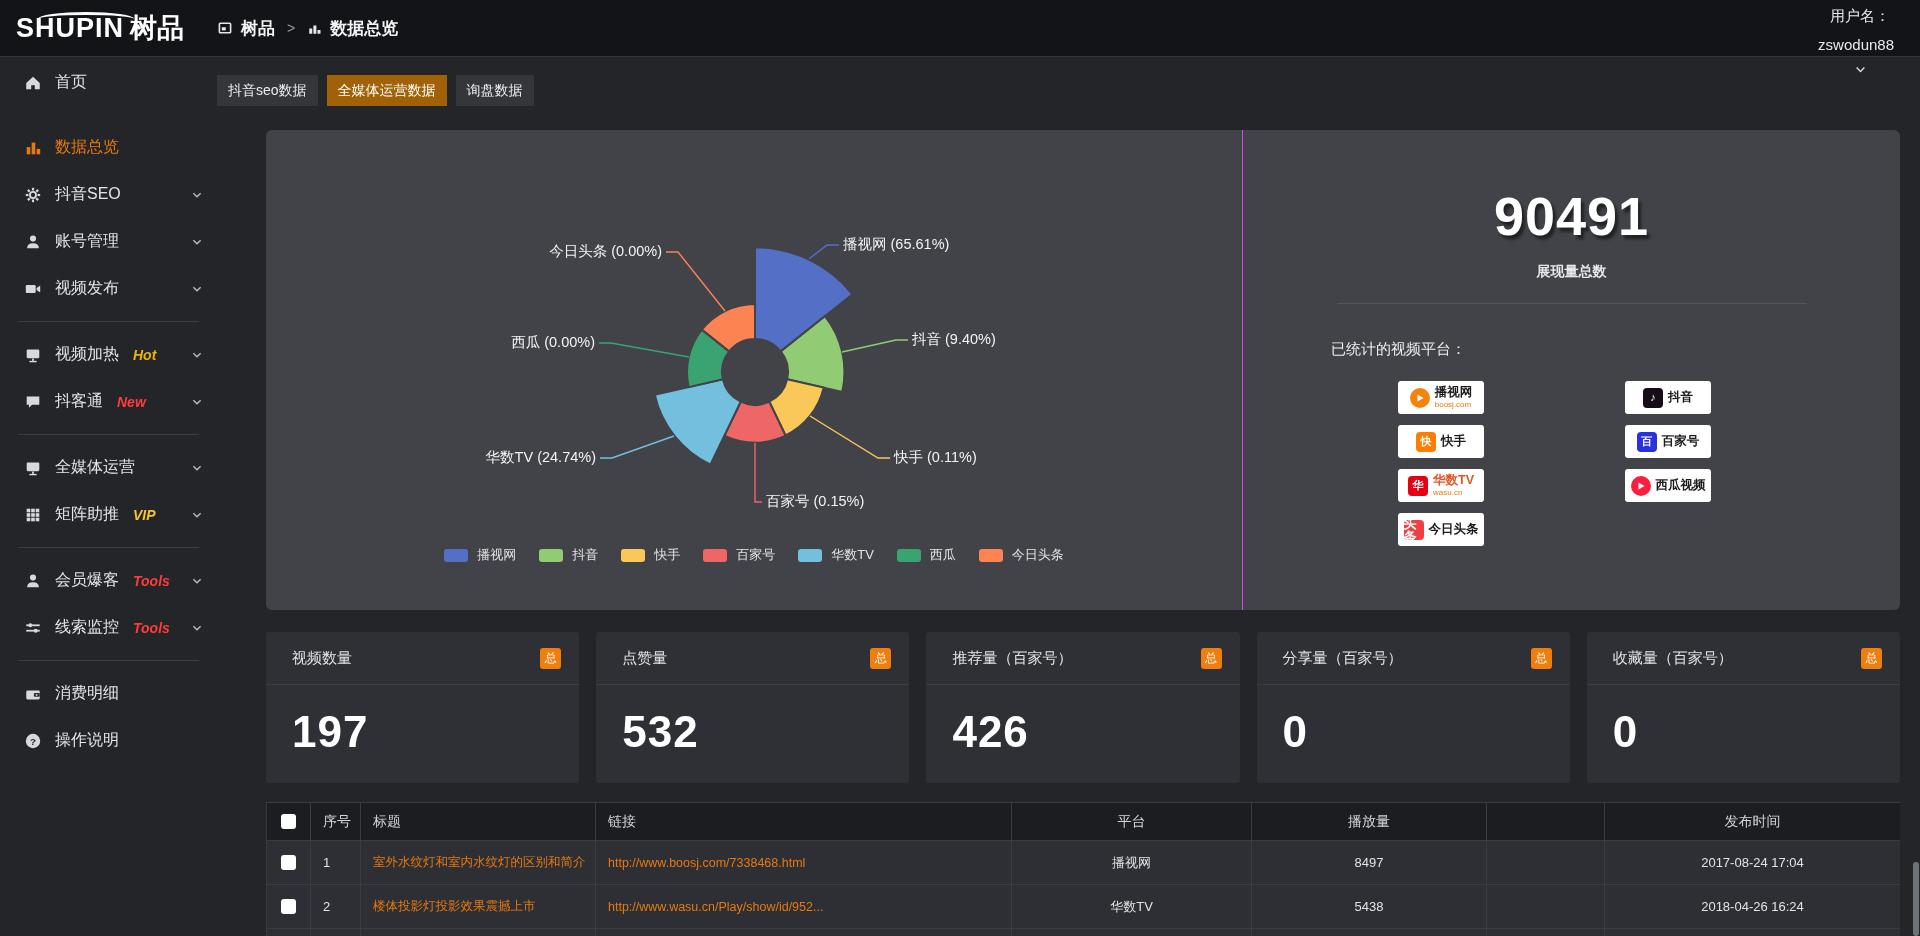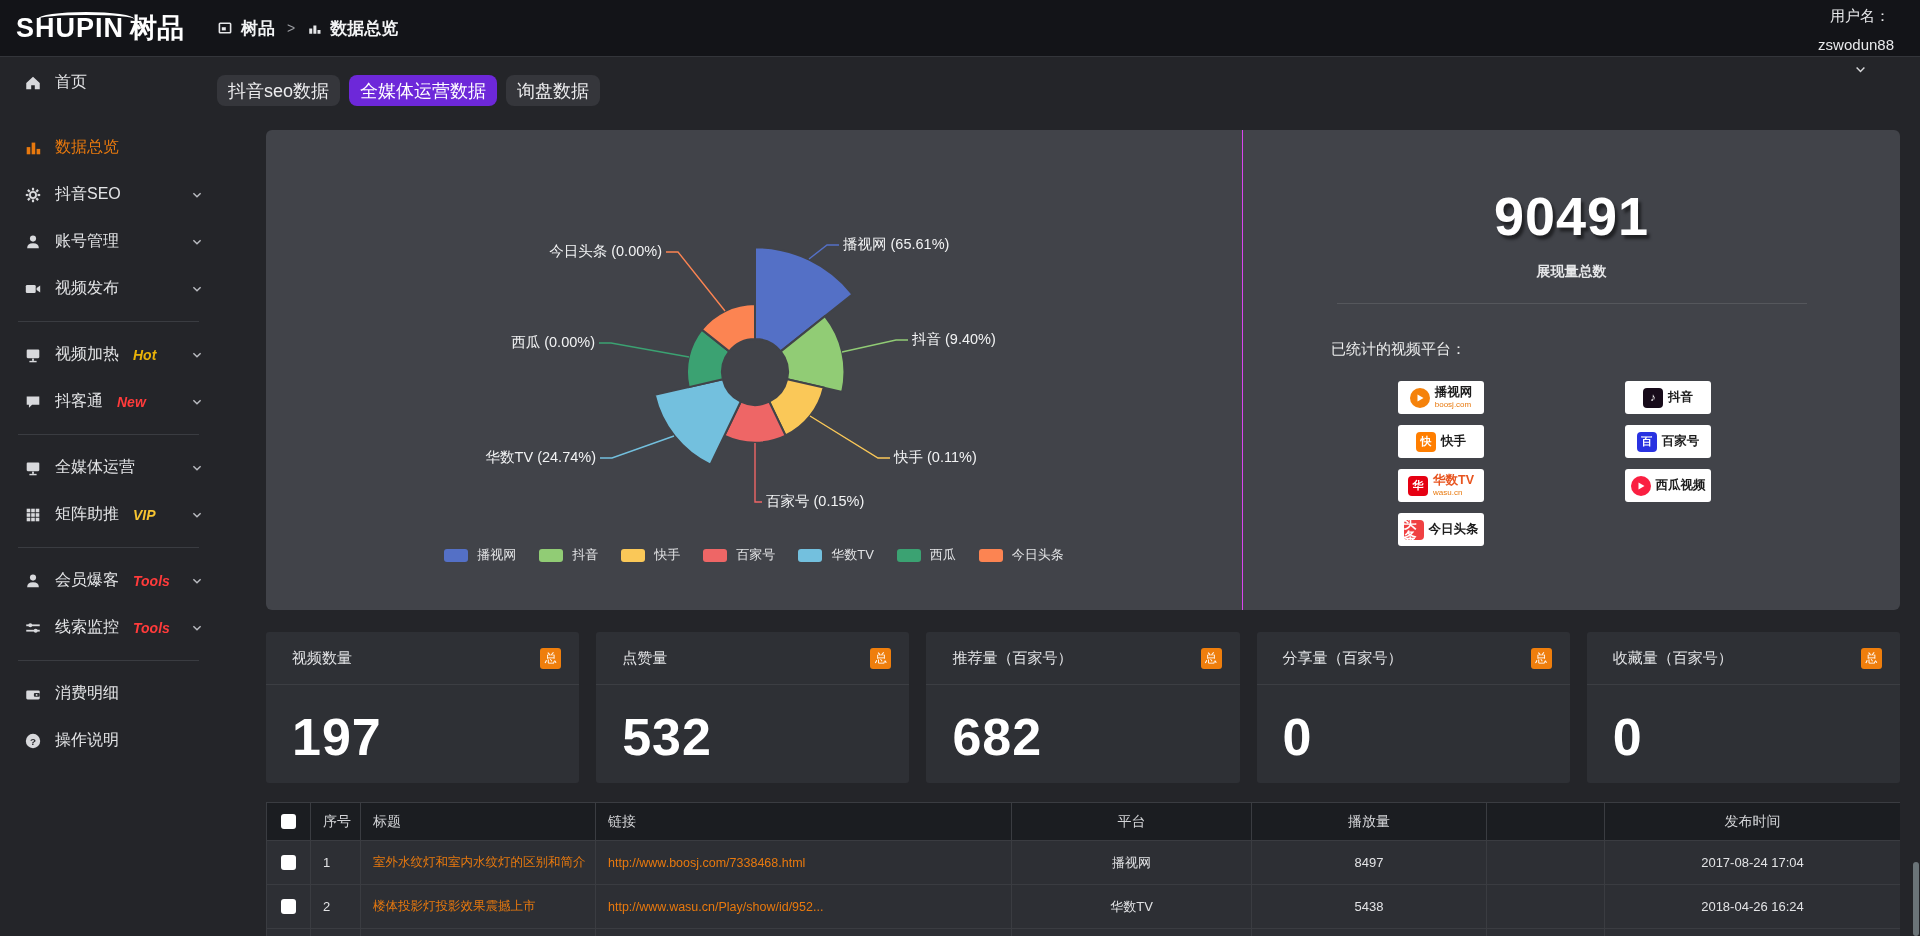--- a/index.html
+++ b/index.html
@@ -28,22 +28,22 @@
   .side-item { height:47px; display:flex; align-items:center; padding-left:24px; cursor:pointer; }
   .side-item.first { margin-bottom:18px; }
   .side-item .s-label { font-size:16px; color:#e3e4e6; margin-left:13px; }
   .side-item.active .s-label { color:#e8790e; }
   .side-item .s-badge { font-size:14px; font-weight:700; font-style:italic; margin-left:14px; }
   .side-item .s-chev { margin-left:auto; margin-right:14px; color:#b9bbc0; }
   .side-divider { height:1px; background:#3a3c41; margin:9px 18px 9px 18px; }
 
   
   .tabs { display:flex; gap:9px; margin:18px 0 0 0; height:31px; }
-  .tab { background:#35363b; color:#ececee; font-size:18px; padding:0 11px; display:flex; align-items:center; border-radius:8px; cursor:pointer; }
-  .tab.active { background:#6d28d9; color:#fff; }
+  .tab { background:#35363b; color:#ececee; font-size:14px; padding:0 11px; display:flex; align-items:center; border-radius:0; cursor:pointer; }
+  .tab.active { background:#a16207; color:#fff; }
 
   
   .panel { margin:24px 30px 0 49px; width:1634px; height:480px; background:#414349; border-radius:6px; display:flex; }
   .chart-col { position:relative; width:976px; height:480px; }
   .chart-col svg { position:absolute; left:0; top:0; }
   .legend { position:absolute; left:0; right:0; top:416px; display:flex; justify-content:center; gap:23px; }
   .legend-item { display:flex; align-items:center; gap:9px; }
   .legend-swatch { width:24px; height:13px; border-radius:3px; }
   .legend-label { font-size:13px; color:#e2e3e5; }
 
@@ -64,21 +64,21 @@
   .pf-sub { font-size:8px; color:#e8790e; margin-top:2px; }
 
   
   .cards { margin:22px 30px 0 49px; width:1634px; display:flex; gap:17px; }
   .card { flex:1; height:151px; background:#2e3035; border-radius:3px; }
   .card-head { height:53px; display:flex; align-items:center; justify-content:space-between;
     padding:0 18px 0 26px; border-bottom:1px solid #3c3e43; }
   .card-title { font-size:15px; color:#e3e4e6; }
   .card-badge { width:21px; height:21px; background:#ef7e0c; color:#fff; font-size:12px;
     border-radius:3px; display:flex; align-items:center; justify-content:center; }
-  .card-value { font-size:52px; font-weight:600; color:#fff; padding:22px 0 0 26px; letter-spacing:1px; }
+  .card-value { font-size:44px; font-weight:600; color:#fff; padding:22px 0 0 26px; letter-spacing:1px; }
 
   
   .table-wrap { margin:19px 30px 0 49px; width:1634px; height:134px; overflow:hidden; }
   table { width:1634px; border-collapse:collapse; table-layout:fixed; }
   th,td { border:1px solid #3a3c41; font-weight:400; }
   thead th { background:#1b1d21; height:38px; font-size:14px; color:#d3d4d7; }
   tbody td { background:#2d2f34; height:44px; font-size:13px; color:#e2e3e5; }
   .c-left { text-align:left; padding-left:12px; }
   .c-center { text-align:center; }
   .orange { color:#e8790e; }
@@ -486,21 +486,21 @@
       <span class="card-title">点赞量</span>
       <span class="card-badge">总</span>
     </div>
     <div class="card-value">532</div>
           </div>
           <div class="card">
             <div class="card-head">
       <span class="card-title">推荐量（百家号）</span>
       <span class="card-badge">总</span>
     </div>
-    <div class="card-value">682</div>
+    <div class="card-value">426</div>
           </div>
           <div class="card">
             <div class="card-head">
       <span class="card-title">分享量（百家号）</span>
       <span class="card-badge">总</span>
     </div>
     <div class="card-value">0</div>
           </div>
           <div class="card">
             <div class="card-head">

